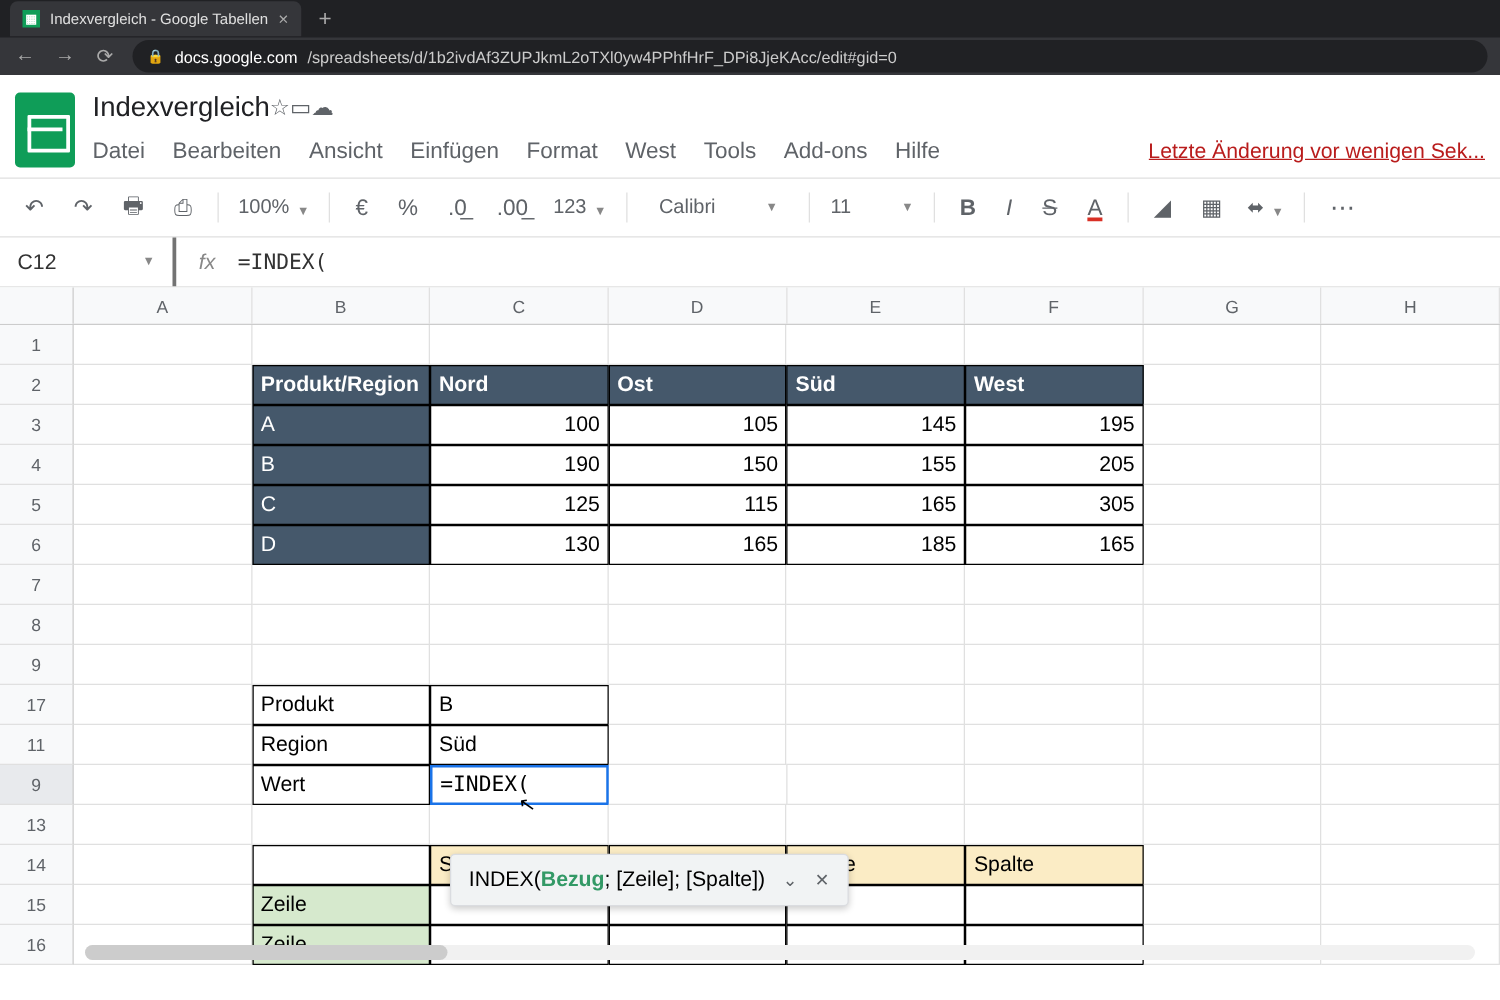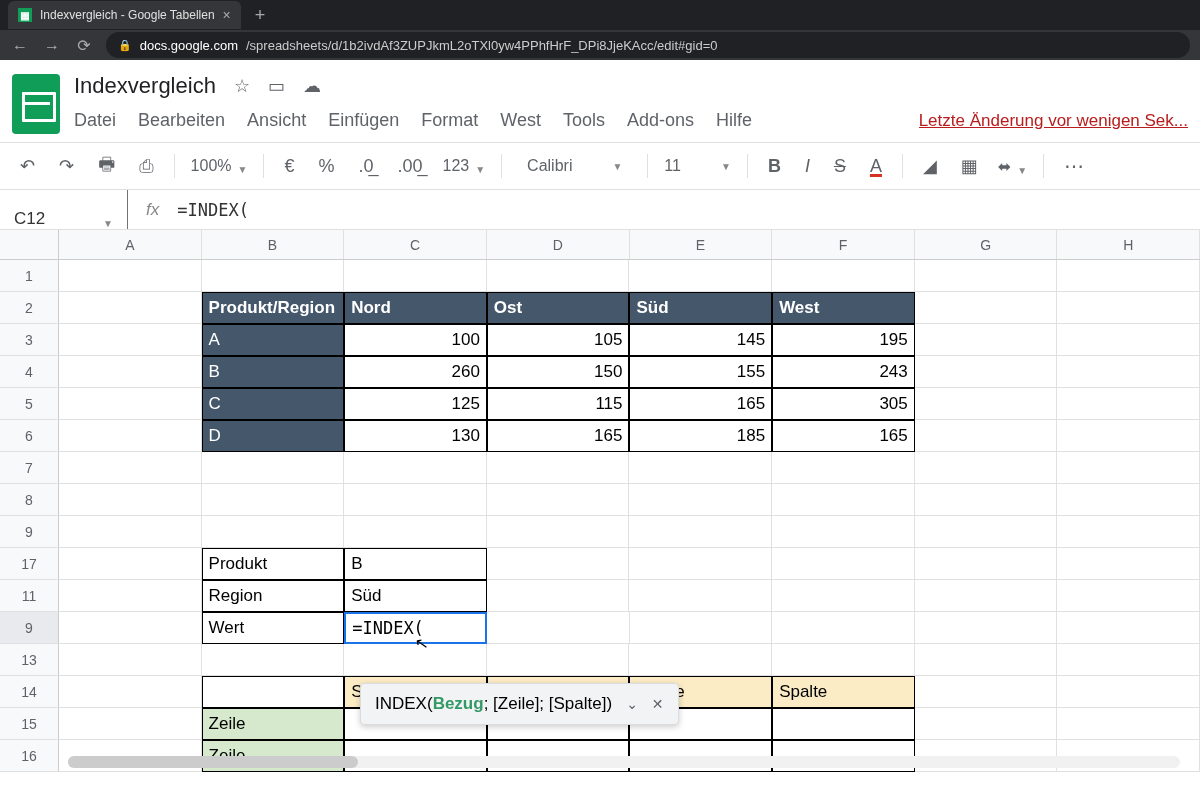--- a/index.html
+++ b/index.html
@@ -13,35 +13,35 @@
 .addr-bar{height:30px;background:#35363a;display:flex;align-items:center;padding:0 10px;gap:12px}
 .nav-btn{color:#aaa;font-size:16px;width:20px;text-align:center}
 .url-box{flex:1;background:#202124;border-radius:14px;height:26px;display:flex;align-items:center;padding:0 12px;color:#ccc;font-size:13px;gap:8px}
 .lock{color:#aaa;font-size:11px}
 .url-host{color:#fff}
 .doc-header{padding:8px 12px 0;display:flex;align-items:flex-start;gap:14px}
 .sheets-logo{width:48px;height:60px;background:#0f9d58;border-radius:4px;position:relative;margin-top:6px}
 .sheets-logo::after{content:"";position:absolute;top:18px;left:10px;width:28px;height:24px;border:3px solid #fff;border-radius:1px}
 .sheets-logo::before{content:"";position:absolute;top:28px;left:10px;width:28px;height:3px;background:#fff;z-index:1}
 .doc-titles{flex:1}
-.doc-title-row{display:flex;align-items:center;gap:18px;height:36px}
+.doc-title-row{display:flex;align-items:center;height:36px}
 .doc-name{font-size:22px;color:#202124}
 .title-icon{color:#5f6368;font-size:18px}
 .menu-bar{display:flex;gap:22px;font-size:18px;color:#5f6368;margin-top:6px;align-items:center}
 .menu-item{cursor:pointer}
 .last-edit{margin-left:auto;text-decoration:underline;font-size:17px;color:#b91c1c;white-space:nowrap;overflow:hidden;text-overflow:ellipsis;max-width:320px}
 .toolbar{border-top:1px solid #e0e0e0;border-bottom:1px solid #e0e0e0;height:48px;display:flex;align-items:center;padding:0 16px;gap:16px;color:#5f6368;font-size:18px;margin-top:8px}
 .tb-sep{width:1px;height:24px;background:#e0e0e0}
 .tb-btn{padding:2px 4px}
 .zoom-sel{display:flex;align-items:flex-end;gap:6px;font-size:16px}
 .font-sel{display:flex;align-items:center;gap:40px;font-size:16px;border:1px solid transparent;padding:2px 8px}
 .size-sel{display:flex;align-items:center;gap:40px;font-size:16px}
 .drop{font-size:10px;color:#888}
 .name-fx{height:40px;border-bottom:1px solid #e0e0e0;display:flex;align-items:center}
-.name-box{width:128px;padding:0 14px;font-size:17px;color:#333;display:flex;align-items:flex-end;justify-content:space-between;border-right:1px solid #737373;height:100%}
+.name-box{width:141px;padding:0 14px;font-size:17px;color:#333;display:flex;align-items:center;justify-content:space-between;border-right:3px solid #737373;height:100%}
 .fx-lbl{font-style:italic;font-family:Liberation Sans, sans-serif;color:#888;padding:0 18px;font-size:17px}
 .fx-input{font-size:17px;font-family:Consolas,monospace;color:#333}
 .sheet{position:relative}
 .col-headers{display:flex;height:30px;background:#f8f9fa;border-bottom:1px solid #ccc}
 .corner{width:60px;border-right:1px solid #ccc;background:#f8f9fa}
 .col-h{width:145px;border-right:1px solid #e0e0e0;display:flex;align-items:center;justify-content:center;font-size:14px;color:#5f6368}
 .grid-row{display:flex;height:32px}
 .row-h{width:60px;border-right:1px solid #ccc;border-bottom:1px solid #e0e0e0;display:flex;align-items:center;justify-content:center;font-size:14px;color:#5f6368;background:#f8f9fa}
 .row-h.sel{background:#e8eaed}
 .cell{width:145px;border-right:1px solid #e0e0e0;border-bottom:1px solid #e0e0e0;padding:0 6px;display:flex;align-items:center;font-size:17px;position:relative}
@@ -214,24 +214,24 @@
       <div class="cell data-c">145</div>
       <div class="cell data-c">195</div>
       <div class="cell"></div>
       <div class="cell"></div>
     </div>
 
   <div class="grid-row">
       <div class="row-h">4</div>
       <div class="cell"></div>
       <div class="cell hdr-side">B</div>
-      <div class="cell data-c">260</div>
+      <div class="cell data-c">190</div>
       <div class="cell data-c">150</div>
       <div class="cell data-c">155</div>
-      <div class="cell data-c">243</div>
+      <div class="cell data-c">205</div>
       <div class="cell"></div>
       <div class="cell"></div>
     </div>
 
   <div class="grid-row">
       <div class="row-h">5</div>
       <div class="cell"></div>
       <div class="cell hdr-side">C</div>
       <div class="cell data-c">125</div>
       <div class="cell data-c">115</div>

